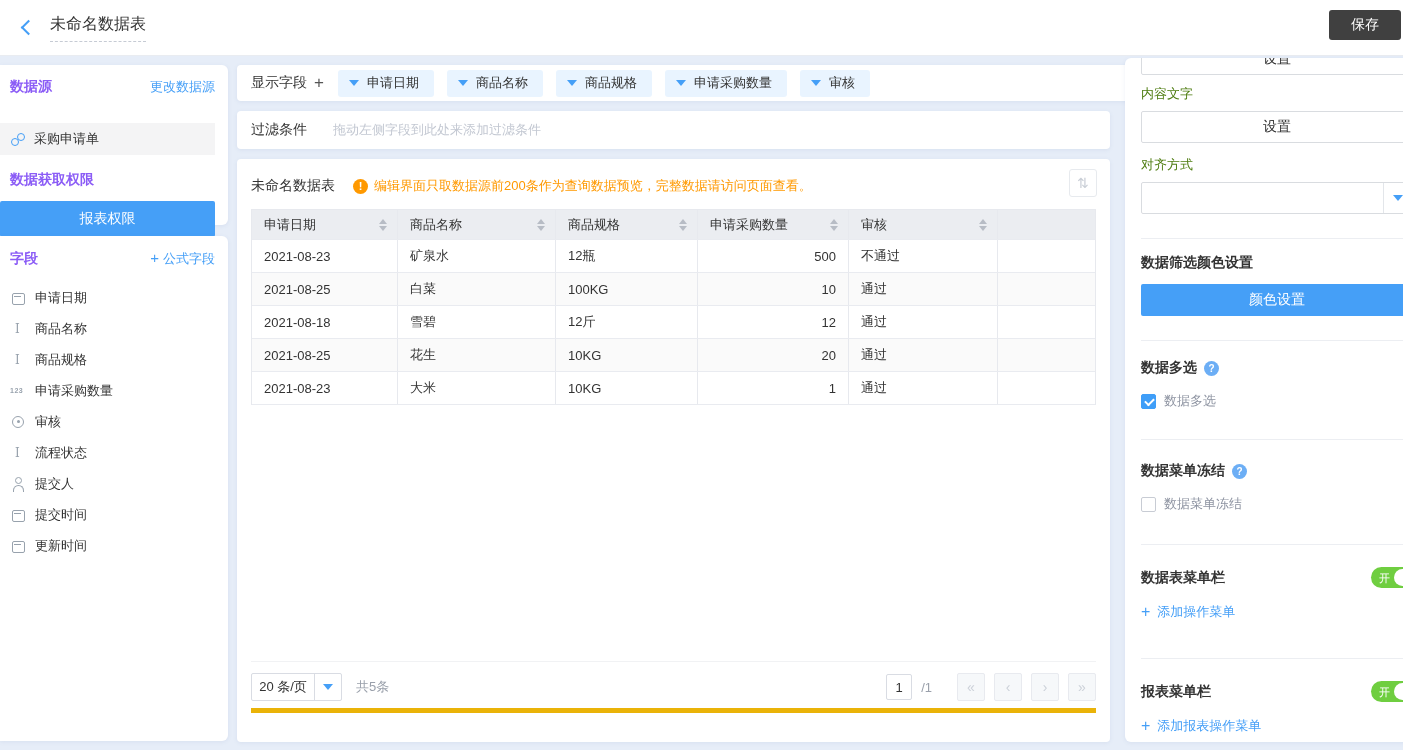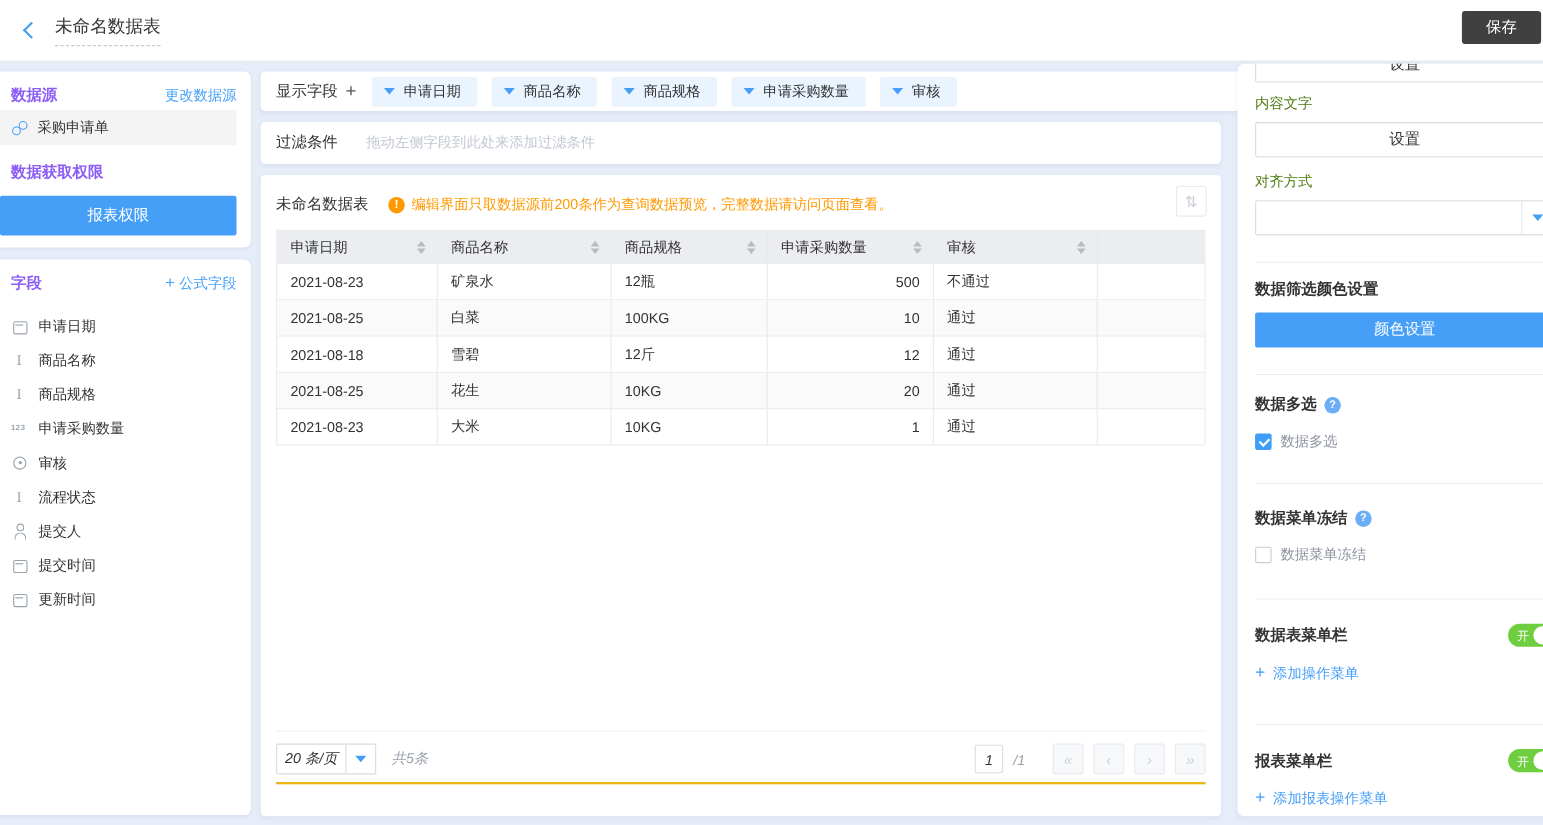--- a/index.html
+++ b/index.html
@@ -19,21 +19,21 @@
               color:#fff; font-size:14px; border:none; border-radius:3px; display:flex;
               align-items:center; justify-content:center; cursor:pointer; }
 
   .card { position:absolute; background:#fff; border-radius:4px; box-shadow:0 1px 4px rgba(90,120,170,.10); }
 
   
   .lcardA { left:0; top:65px; width:228px; height:160px; border-radius:0 6px 6px 0; padding:13px 13px 0 0; }
   .lrow { display:flex; align-items:center; justify-content:space-between; padding-left:10px; }
   .sec-title { font-size:14px; font-weight:bold; color:#8b5cf6; }
   .link { font-size:13px; color:#459ff7; cursor:pointer; }
-  .ds-item { margin-top:4px; height:32px; background:#f4f4f5; display:flex; align-items:center;
+  .ds-item { margin-top:27px; height:32px; background:#f4f4f5; display:flex; align-items:center;
              padding-left:10px; font-size:13px; color:#333; cursor:pointer; }
   .icon-link { position:relative; width:16px; height:16px; margin-right:8px; flex:none; }
   .icon-link::before { content:""; position:absolute; left:1px; top:7px; width:6px; height:6px;
                        border:1.5px solid #459ff7; border-radius:50%; }
   .icon-link::after  { content:""; position:absolute; left:7px; top:2px; width:6px; height:6px;
                        border:1.5px solid #459ff7; border-radius:50%; }
   .perm-title { margin-top:16px; padding-left:10px; }
   .perm-btn { margin-top:12px; width:100%; height:36px; background:#459ff7; color:#fff; font-size:14px;
               border:none; border-radius:2px; cursor:pointer; }
 
@@ -92,21 +92,21 @@
   .c0{width:146px;flex:none}.c1{width:158px;flex:none}.c2{width:142px;flex:none}
   .c3{width:151px;flex:none}.c4{width:149px;flex:none}
   .tc.num { justify-content:flex-end; padding-right:12px; }
   .head .tc { justify-content:space-between; padding-right:10px; cursor:pointer; }
   .sorter { display:inline-flex; flex-direction:column; gap:2px; margin-left:6px; flex:none; }
   .sorter i { width:0; height:0; border-left:4px solid transparent; border-right:4px solid transparent; display:block; }
   .sorter .up { border-bottom:5px solid #b7bcc5; }
   .sorter .dn { border-top:5px solid #b7bcc5; }
 
   .tfooter { position:absolute; left:14px; right:14px; bottom:29px; border-top:1px solid #f1f2f4;
-             border-bottom:2px solid #eab308; padding:11px 0 7px; display:flex; align-items:center;font-style:italic; }
+             border-bottom:5px solid #eab308; padding:11px 0 7px; display:flex; align-items:center; }
   .psize { display:flex; height:28px; border:1px solid #d9dce3; border-radius:2px; cursor:pointer; }
   .psize .ptxt { width:62px; display:flex; align-items:center; justify-content:center; font-size:13px; color:#333; }
   .psize .pcaret { width:27px; border-left:1px solid #d9dce3; display:flex; align-items:center; justify-content:center; }
   .psize .pcaret .caret { margin:0; border-left-width:5px; border-right-width:5px; }
   .ptotal { font-size:13px; color:#9aa0ab; margin-left:14px; }
   .pright { margin-left:auto; display:flex; align-items:center; gap:9px; }
   .pagebox { width:26px; height:26px; border:1px solid #d9dce3; border-radius:2px; display:flex;
              align-items:center; justify-content:center; font-size:13px; color:#333; }
   .pind { font-size:13px; color:#9aa0ab; margin-right:16px; }
   .pgbtn { width:28px; height:28px; border:1px solid #e8eaef; background:#f6f8fa; border-radius:2px;

